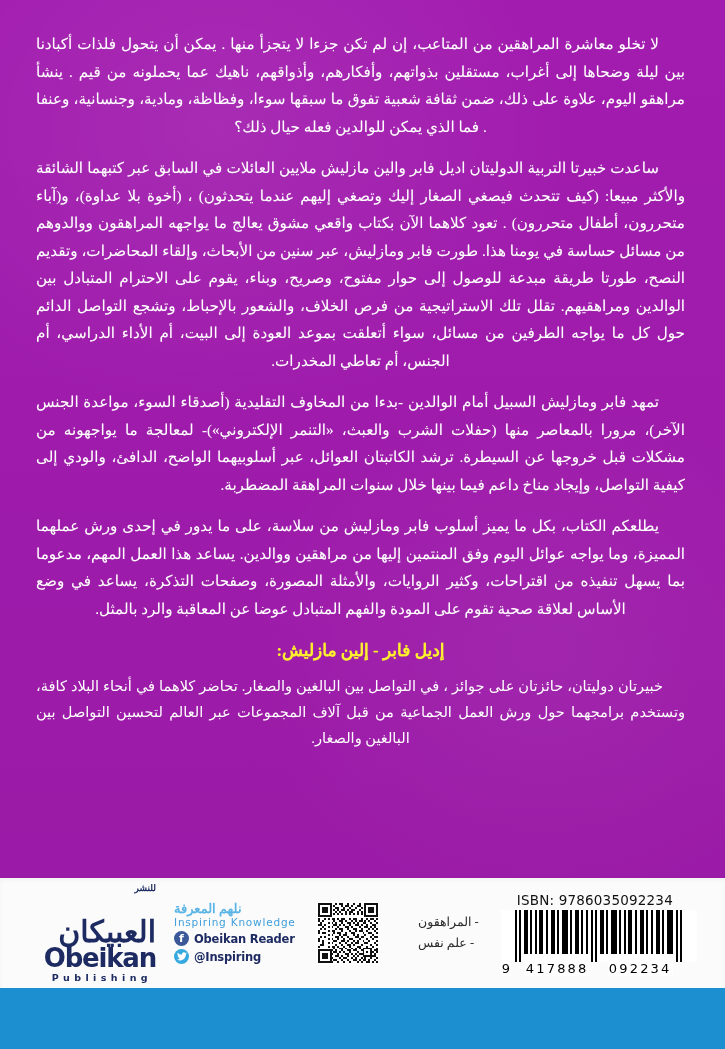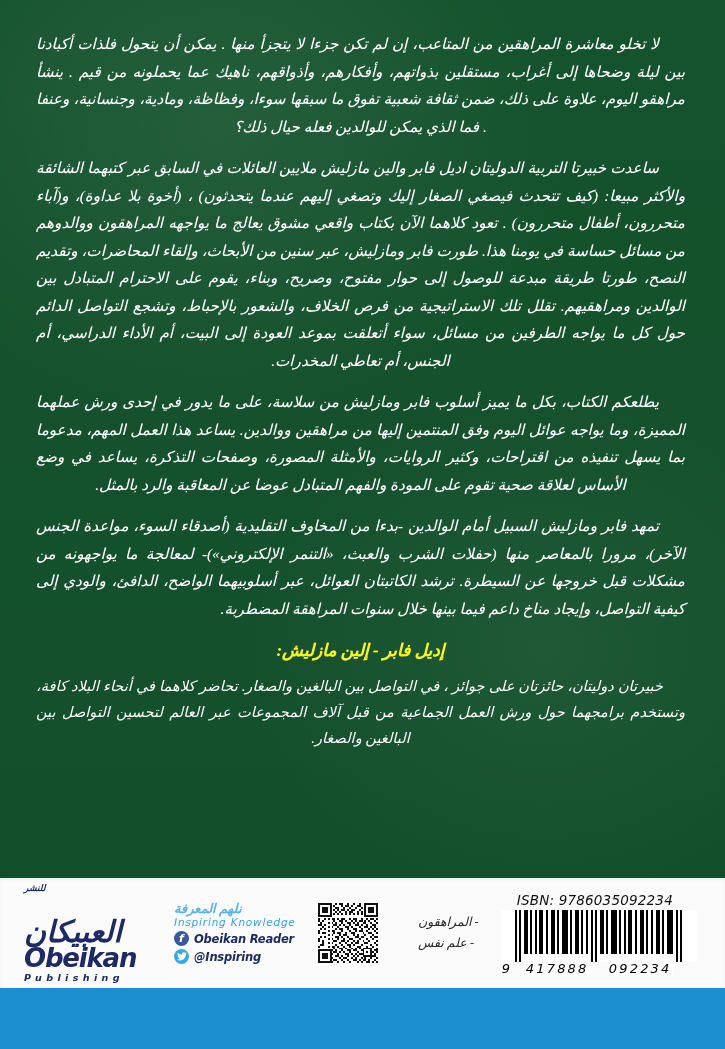--- a/index.html
+++ b/index.html
@@ -7,24 +7,23 @@
     padding: 0;
     background: #ffffff;
   }
   body {
     font-family: "Liberation Serif", "DejaVu Serif", serif;
   }
   .cover {
     position: relative;
     width: 725px;
     height: 1049px;
-    background: #14532d;
+    background: #a21caf;
     overflow: hidden;
     box-sizing: border-box;
-    font-style: italic;
   }
   
   .cover::before {
     content: "";
     position: absolute;
     inset: 0;
     background:
       radial-gradient(ellipse 70% 40% at 30% 12%, rgba(255,255,255,0.07), rgba(255,255,255,0) 70%),
       radial-gradient(ellipse 60% 35% at 75% 62%, rgba(255,255,255,0.05), rgba(255,255,255,0) 70%),
       linear-gradient(180deg, rgba(0,0,0,0.00) 0%, rgba(0,0,0,0.03) 55%, rgba(0,0,0,0.06) 100%);
@@ -102,21 +101,21 @@
     background: #1b8fd0;
     z-index: 3;
   }
 
   
   .logo-block {
     width: 132px;
     margin-right: 6px;
     margin-left: 10px;
     color: #1d2b62;
-    text-align: left;
+    text-align: right;
     line-height: 1;
     flex: none;
   }
   .logo-top-ar {
     font-size: 9px;
     letter-spacing: 1px;
     margin-bottom: -1px;
     font-weight: bold;
   }
   .logo-ar {
@@ -267,23 +266,23 @@
 <body>
 
 <div class="cover">
 
   <div class="blurb">
 
     <p class="para">لا تخلو معاشرة المراهقين من المتاعب، إن لم تكن جزءا لا يتجزأ منها . يمكن أن يتحول فلذات أكبادنا بين ليلة وضحاها إلى أغراب، مستقلين بذواتهم، وأفكارهم، وأذواقهم، ناهيك عما يحملونه من قيم . ينشأ مراهقو اليوم، علاوة على ذلك، ضمن ثقافة شعبية تفوق ما سبقها سوءا، وفظاظة، ومادية، وجنسانية، وعنفا . فما الذي يمكن للوالدين فعله حيال ذلك؟</p>
 
     <p class="para">ساعدت خبيرتا التربية الدوليتان اديل فابر والين مازليش ملايين العائلات في السابق عبر كتبهما الشائقة والأكثر مبيعا: (كيف تتحدث فيصغي الصغار إليك وتصغي إليهم عندما يتحدثون) ، (أخوة بلا عداوة)، و(آباء متحررون، أطفال متحررون) . تعود كلاهما الآن بكتاب واقعي مشوق يعالج ما يواجهه المراهقون ووالدوهم من مسائل حساسة في يومنا هذا. طورت فابر ومازليش، عبر سنين من الأبحاث، وإلقاء المحاضرات، وتقديم النصح، طورتا طريقة مبدعة للوصول إلى حوار مفتوح، وصريح، وبناء، يقوم على الاحترام المتبادل بين الوالدين ومراهقيهم. تقلل تلك الاستراتيجية من فرص الخلاف، والشعور بالإحباط، وتشجع التواصل الدائم حول كل ما يواجه الطرفين من مسائل، سواء أتعلقت بموعد العودة إلى البيت، أم الأداء الدراسي، أم الجنس، أم تعاطي المخدرات.</p>
 
+    <p class="para p-last-right">تمهد فابر ومازليش السبيل أمام الوالدين -بدءا من المخاوف التقليدية (أصدقاء السوء، مواعدة الجنس الآخر)، مرورا بالمعاصر منها (حفلات الشرب والعبث، «التنمر الإلكتروني»)- لمعالجة ما يواجهونه من مشكلات قبل خروجها عن السيطرة. ترشد الكاتبتان العوائل، عبر أسلوبيهما الواضح، الدافئ، والودي إلى كيفية التواصل، وإيجاد مناخ داعم فيما بينها خلال سنوات المراهقة المضطربة.</p>
+
     <p class="para">يطلعكم الكتاب، بكل ما يميز أسلوب فابر ومازليش من سلاسة، على ما يدور في إحدى ورش عملهما المميزة، وما يواجه عوائل اليوم وفق المنتمين إليها من مراهقين ووالدين. يساعد هذا العمل المهم، مدعوما بما يسهل تنفيذه من اقتراحات، وكثير الروايات، والأمثلة المصورة، وصفحات التذكرة، يساعد في وضع الأساس لعلاقة صحية تقوم على المودة والفهم المتبادل عوضا عن المعاقبة والرد بالمثل.</p>
-
-    <p class="para p-last-right">تمهد فابر ومازليش السبيل أمام الوالدين -بدءا من المخاوف التقليدية (أصدقاء السوء، مواعدة الجنس الآخر)، مرورا بالمعاصر منها (حفلات الشرب والعبث، «التنمر الإلكتروني»)- لمعالجة ما يواجهونه من مشكلات قبل خروجها عن السيطرة. ترشد الكاتبتان العوائل، عبر أسلوبيهما الواضح، الدافئ، والودي إلى كيفية التواصل، وإيجاد مناخ داعم فيما بينها خلال سنوات المراهقة المضطربة.</p>
 
     <h2 class="authors-head">إديل فابر  -  إلين مازليش:</h2>
 
     <p class="bio">خبيرتان دوليتان، حائزتان على جوائز ، في التواصل بين البالغين والصغار. تحاضر كلاهما في أنحاء البلاد كافة، وتستخدم برامجهما حول ورش العمل الجماعية من قبل آلاف المجموعات عبر العالم لتحسين التواصل بين البالغين والصغار.</p>
   </div>
 
   <div class="footer">
 
     <div class="logo-block">
       <div class="logo-top-ar">للنشر</div>

